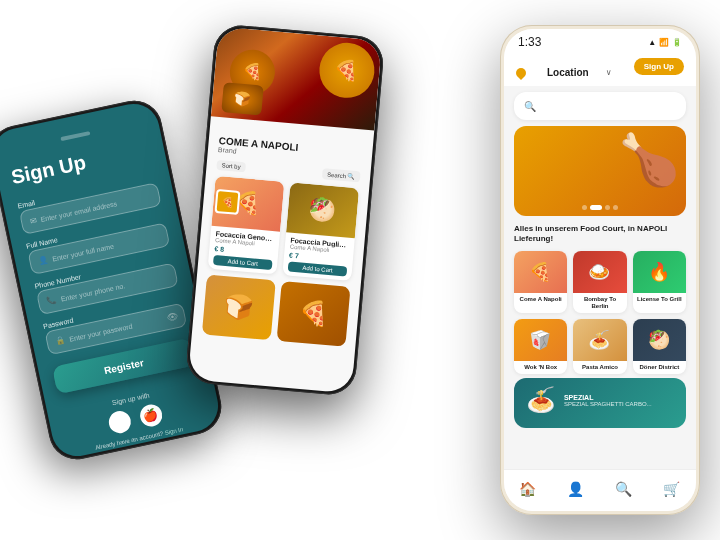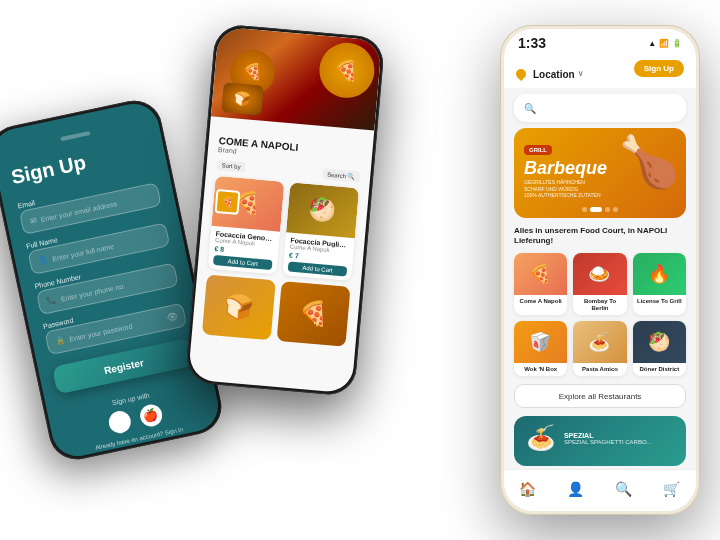--- a/index.html
+++ b/index.html
@@ -318,42 +318,42 @@
       position: relative;
     }
     .status-bar {
       display: flex;
       justify-content: space-between;
       align-items: center;
       padding: 6px 14px 2px;
       background: white;
     }
     .status-time {
-      font-size: 14px;
-      font-weight: 700;
+      font-size: 12px;
+      font-weight: 400;
       color: #1a1a1a;
     }
     .status-icons {
       display: flex;
       gap: 3px;
       align-items: center;
       font-size: 8px;
       color: #1a1a1a;
     }
     .app-header {
       background: white;
       padding: 4px 12px 8px;
       display: flex;
       align-items: center;
       justify-content: space-between;
     }
     .location-row {
       display: flex;
-      align-items: flex-start;
-      gap: 3px;
+      align-items: center;
+      gap: 17px;
       margin-top: 12px;
     }
     .loc-text {
       font-size: 10px;
       font-weight: 600;
       color: #1a1a1a;
     }
     .loc-chevron {
       font-size: 8px;
       color: #666;
@@ -673,29 +673,20 @@
             <span class="loc-chevron">∨</span>
           </div>
           <div class="signup-header-btn">Sign Up</div>
         </div>
 
         <div class="search-bar">
           <span class="search-icon">🔍</span>
         </div>
 
         <div class="promo-banner">
-          <div class="promo-text-area">
-            <span class="promo-badge">GRILL</span>
-            <div class="promo-main-text">Barbeque</div>
-            <div class="promo-sub-text">
-              <div>GEGRILLTES HÄHNCHEN</div>
-              <div>SCHARF UND WÜRZIG</div>
-              <div>100% AUTHENTISCHE ZUTATEN</div>
-            </div>
-          </div>
           <div class="promo-food-img">🍗</div>
           <div class="promo-dots">
             <div class="dot"></div>
             <div class="dot active"></div>
             <div class="dot"></div>
             <div class="dot"></div>
           </div>
         </div>
 
         <div class="section-title-text">Alles in unserem Food Court, in NAPOLI Lieferung!</div>
@@ -720,23 +711,20 @@
           <div class="rest-card">
             <div class="rest-card-img pasta-bg">🍝</div>
             <div class="rest-card-name">Pasta Amico</div>
           </div>
           <div class="rest-card">
             <div class="rest-card-img dark-bg">🥙</div>
             <div class="rest-card-name">Döner District</div>
           </div>
         </div>
 
-        <div class="explore-btn">
-          <span class="explore-btn-text">Explore all Restaurants</span>
-        </div>
 
         <div class="promo-banner2">
           <div style="padding:8px 12px;display:flex;align-items:center;gap:8px;">
             <span style="font-size:24px;">🍝</span>
             <div>
               <div style="font-size:7px;font-weight:700;color:white;">SPEZIAL</div>
               <div style="font-size:6px;color:rgba(255,255,255,0.8);">SPEZIAL SPAGHETTI CARBO...</div>
             </div>
           </div>
         </div>

